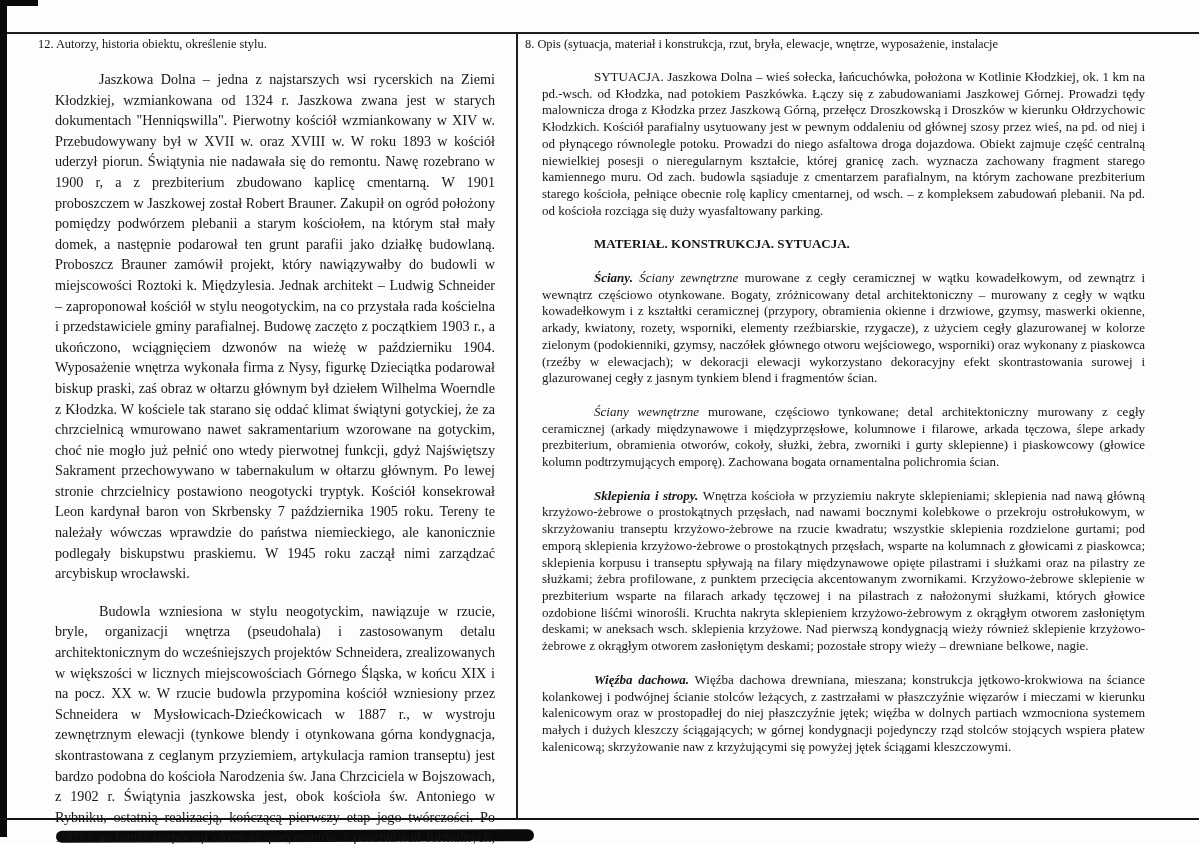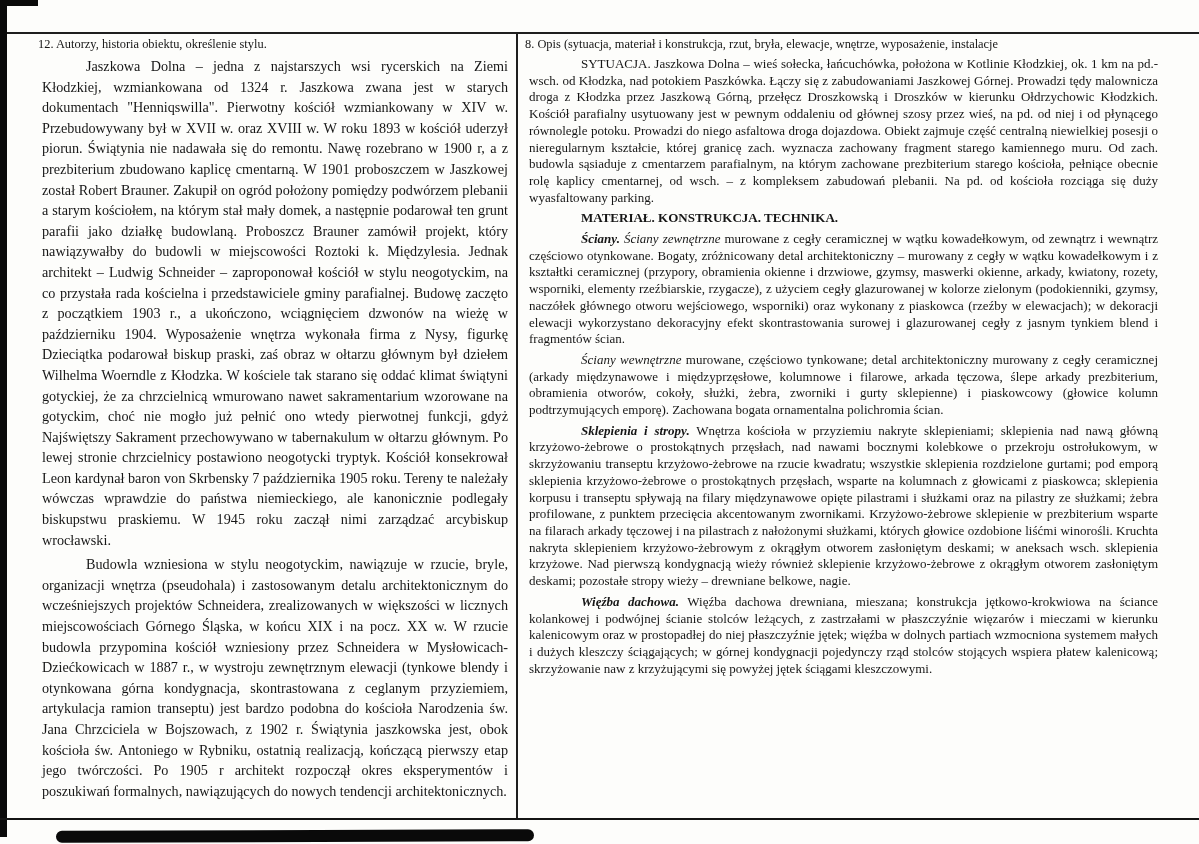--- a/index.html
+++ b/index.html
@@ -30,21 +30,21 @@
 
   .col-header {
     font-size: 12.4px;
     line-height: 15px;
     margin-bottom: 3px;
     white-space: nowrap;
     overflow: hidden;
   }
 
   .para {
-    margin: 4px;
+    margin: 17px;
     text-align: justify;
     text-indent: 44px;
   }
   .col-left  .para { font-size: 14.2px; line-height: 20.6px; }
   .col-right .para { font-size: 13px; line-height: 16.7px; text-indent: 52px; }
 
   .b  { font-weight: 700; }
   .i  { font-style: italic; }
   .bi { font-weight: 700; font-style: italic; }
 </style>
@@ -65,21 +65,21 @@
     <div class="col-body">
         <p class="para"><span>Jaszkowa Dolna – jedna z najstarszych wsi rycerskich na Ziemi Kłodzkiej, wzmiankowana od 1324 r. Jaszkowa zwana jest w starych dokumentach "Henniqswilla". Pierwotny kościół wzmiankowany w XIV w. Przebudowywany był w XVII w. oraz XVIII w. W roku 1893 w kościół uderzył piorun. Świątynia nie nadawała się do remontu. Nawę rozebrano w 1900 r, a z prezbiterium zbudowano kaplicę cmentarną. W 1901 proboszczem w Jaszkowej został Robert Brauner. Zakupił on ogród położony pomiędzy podwórzem plebanii a starym kościołem, na którym stał mały domek, a następnie podarował ten grunt parafii jako działkę budowlaną. Proboszcz Brauner zamówił projekt, który nawiązywałby do budowli w miejscowości Roztoki k. Międzylesia. Jednak architekt – Ludwig Schneider – zaproponował kościół w stylu neogotyckim, na co przystała rada kościelna i przedstawiciele gminy parafialnej. Budowę zaczęto z początkiem 1903 r., a ukończono, wciągnięciem dzwonów na wieżę w październiku 1904. Wyposażenie wnętrza wykonała firma z Nysy, figurkę Dzieciątka podarował biskup praski, zaś obraz w ołtarzu głównym był dziełem Wilhelma Woerndle z Kłodzka. W kościele tak starano się oddać klimat świątyni gotyckiej, że za chrzcielnicą wmurowano nawet sakramentarium wzorowane na gotyckim, choć nie mogło już pełnić ono wtedy pierwotnej funkcji, gdyż Najświętszy Sakrament przechowywano w tabernakulum w ołtarzu głównym. Po lewej stronie chrzcielnicy postawiono neogotycki tryptyk. Kościół konsekrował Leon kardynał baron von Skrbensky 7 października 1905 roku. Tereny te należały wówczas wprawdzie do państwa niemieckiego, ale kanonicznie podlegały biskupstwu praskiemu. W 1945 roku zaczął nimi zarządzać arcybiskup wrocławski.</span></p>
         <p class="para"><span>Budowla wzniesiona w stylu neogotyckim, nawiązuje w rzucie, bryle, organizacji wnętrza (pseudohala) i zastosowanym detalu architektonicznym do wcześniejszych projektów Schneidera, zrealizowanych w większości w licznych miejscowościach Górnego Śląska, w końcu XIX i na pocz. XX w. W rzucie budowla przypomina kościół wzniesiony przez Schneidera w Mysłowicach-Dziećkowicach w 1887 r., w wystroju zewnętrznym elewacji (tynkowe blendy i otynkowana górna kondygnacja, skontrastowana z ceglanym przyziemiem, artykulacja ramion transeptu) jest bardzo podobna do kościoła Narodzenia św. Jana Chrzciciela w Bojszowach, z 1902 r. Świątynia jaszkowska jest, obok kościoła św. Antoniego w Rybniku, ostatnią realizacją, kończącą pierwszy etap jego twórczości. Po 1905 r architekt rozpoczął okres eksperymentów i poszukiwań formalnych, nawiązujących do nowych tendencji architektonicznych.</span></p>
       </div>
   </div>
 
   <div class="col col-right">
     <div class="col-header">8. Opis (sytuacja, materiał i konstrukcja, rzut, bryła, elewacje, wnętrze, wyposażenie, instalacje</div>
     <div class="col-body">
         <p class="para"><span>SYTUACJA. Jaszkowa Dolna – wieś sołecka, łańcuchówka, położona w Kotlinie Kłodzkiej, ok. 1 km na pd.-wsch. od Kłodzka, nad potokiem Paszkówka. Łączy się z zabudowaniami Jaszkowej Górnej. Prowadzi tędy malownicza droga z Kłodzka przez Jaszkową Górną, przełęcz Droszkowską i Droszków w kierunku Ołdrzychowic Kłodzkich. Kościół parafialny usytuowany jest w pewnym oddaleniu od głównej szosy przez wieś, na pd. od niej i od płynącego równolegle potoku. Prowadzi do niego asfaltowa droga dojazdowa. Obiekt zajmuje część centralną niewielkiej posesji o nieregularnym kształcie, której granicę zach. wyznacza zachowany fragment starego kamiennego muru. Od zach. budowla sąsiaduje z cmentarzem parafialnym, na którym zachowane prezbiterium starego kościoła, pełniące obecnie rolę kaplicy cmentarnej, od wsch. – z kompleksem zabudowań plebanii. Na pd. od kościoła rozciąga się duży wyasfaltowany parking.</span></p>
-        <p class="para"><span class="b">MATERIAŁ. KONSTRUKCJA. TECHNIKA.</span></p>
+        <p class="para"><span class="b">MATERIAŁ. KONSTRUKCJA. SYTUACJA.</span></p>
         <p class="para"><span class="bi">Ściany.  </span><span class="i">Ściany zewnętrzne</span><span> murowane z cegły ceramicznej w wątku kowadełkowym, od zewnątrz i wewnątrz częściowo otynkowane. Bogaty, zróżnicowany detal architektoniczny – murowany z cegły w wątku kowadełkowym i z kształtki ceramicznej (przypory, obramienia okienne i drzwiowe, gzymsy, maswerki okienne, arkady, kwiatony, rozety, wsporniki, elementy rzeźbiarskie, rzygacze), z użyciem cegły glazurowanej w kolorze zielonym (podokienniki, gzymsy, naczółek głównego otworu wejściowego, wsporniki) oraz wykonany z piaskowca (rzeźby w elewacjach); w dekoracji elewacji wykorzystano dekoracyjny efekt skontrastowania surowej i glazurowanej cegły z jasnym tynkiem blend i fragmentów ścian.</span></p>
         <p class="para"><span class="i">Ściany wewnętrzne</span><span> murowane, częściowo tynkowane; detal architektoniczny murowany z cegły ceramicznej (arkady międzynawowe i międzyprzęsłowe, kolumnowe i filarowe, arkada tęczowa, ślepe arkady prezbiterium, obramienia otworów, cokoły, służki, żebra, zworniki i gurty sklepienne) i piaskowcowy (głowice kolumn podtrzymujących emporę). Zachowana bogata ornamentalna polichromia ścian.</span></p>
         <p class="para"><span class="bi">Sklepienia i stropy.</span><span> Wnętrza kościoła w przyziemiu nakryte sklepieniami; sklepienia nad nawą główną krzyżowo-żebrowe o prostokątnych przęsłach, nad nawami bocznymi kolebkowe o przekroju ostrołukowym, w skrzyżowaniu transeptu krzyżowo-żebrowe na rzucie kwadratu; wszystkie sklepienia rozdzielone gurtami; pod emporą sklepienia krzyżowo-żebrowe o prostokątnych przęsłach, wsparte na kolumnach z głowicami z piaskowca; sklepienia korpusu i transeptu spływają na filary międzynawowe opięte pilastrami i służkami oraz na pilastry ze służkami; żebra profilowane, z punktem przecięcia akcentowanym zwornikami. Krzyżowo-żebrowe sklepienie w prezbiterium wsparte na filarach arkady tęczowej i na pilastrach z nałożonymi służkami, których głowice ozdobione liśćmi winorośli. Kruchta nakryta sklepieniem krzyżowo-żebrowym z okrągłym otworem zasłoniętym deskami; w aneksach wsch. sklepienia krzyżowe. Nad pierwszą kondygnacją wieży również sklepienie krzyżowo-żebrowe z okrągłym otworem zasłoniętym deskami; pozostałe stropy wieży – drewniane belkowe, nagie.</span></p>
         <p class="para"><span class="bi">Więźba dachowa.</span><span> Więźba dachowa drewniana, mieszana; konstrukcja jętkowo-krokwiowa na ściance kolankowej i podwójnej ścianie stolców leżących, z zastrzałami w płaszczyźnie więzarów i mieczami w kierunku kalenicowym oraz w prostopadłej do niej płaszczyźnie jętek; więźba w dolnych partiach wzmocniona systemem małych i dużych kleszczy ściągających; w górnej kondygnacji pojedynczy rząd stolców stojących wspiera płatew kalenicową; skrzyżowanie naw z krzyżującymi się powyżej jętek ściągami kleszczowymi.</span></p>
       </div>
   </div>
 
 </div>
 
 </body></html>

